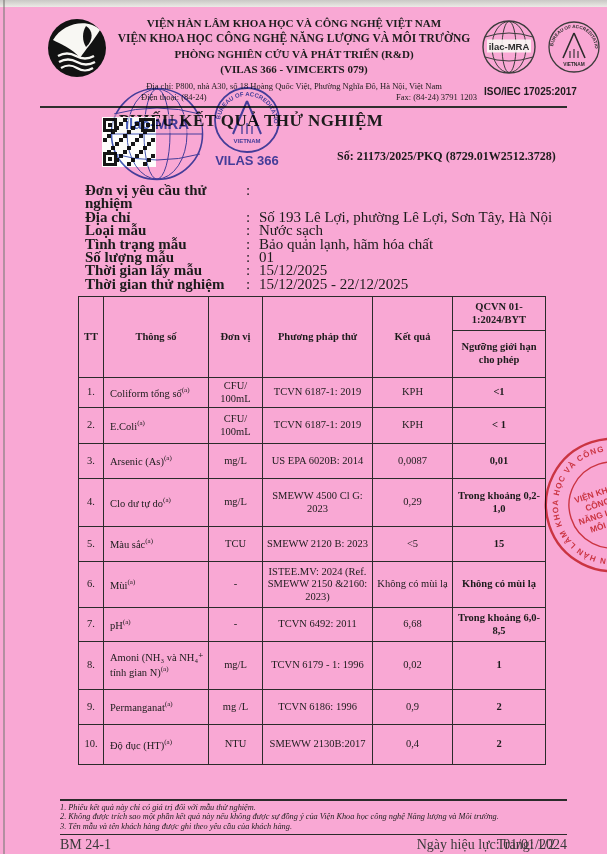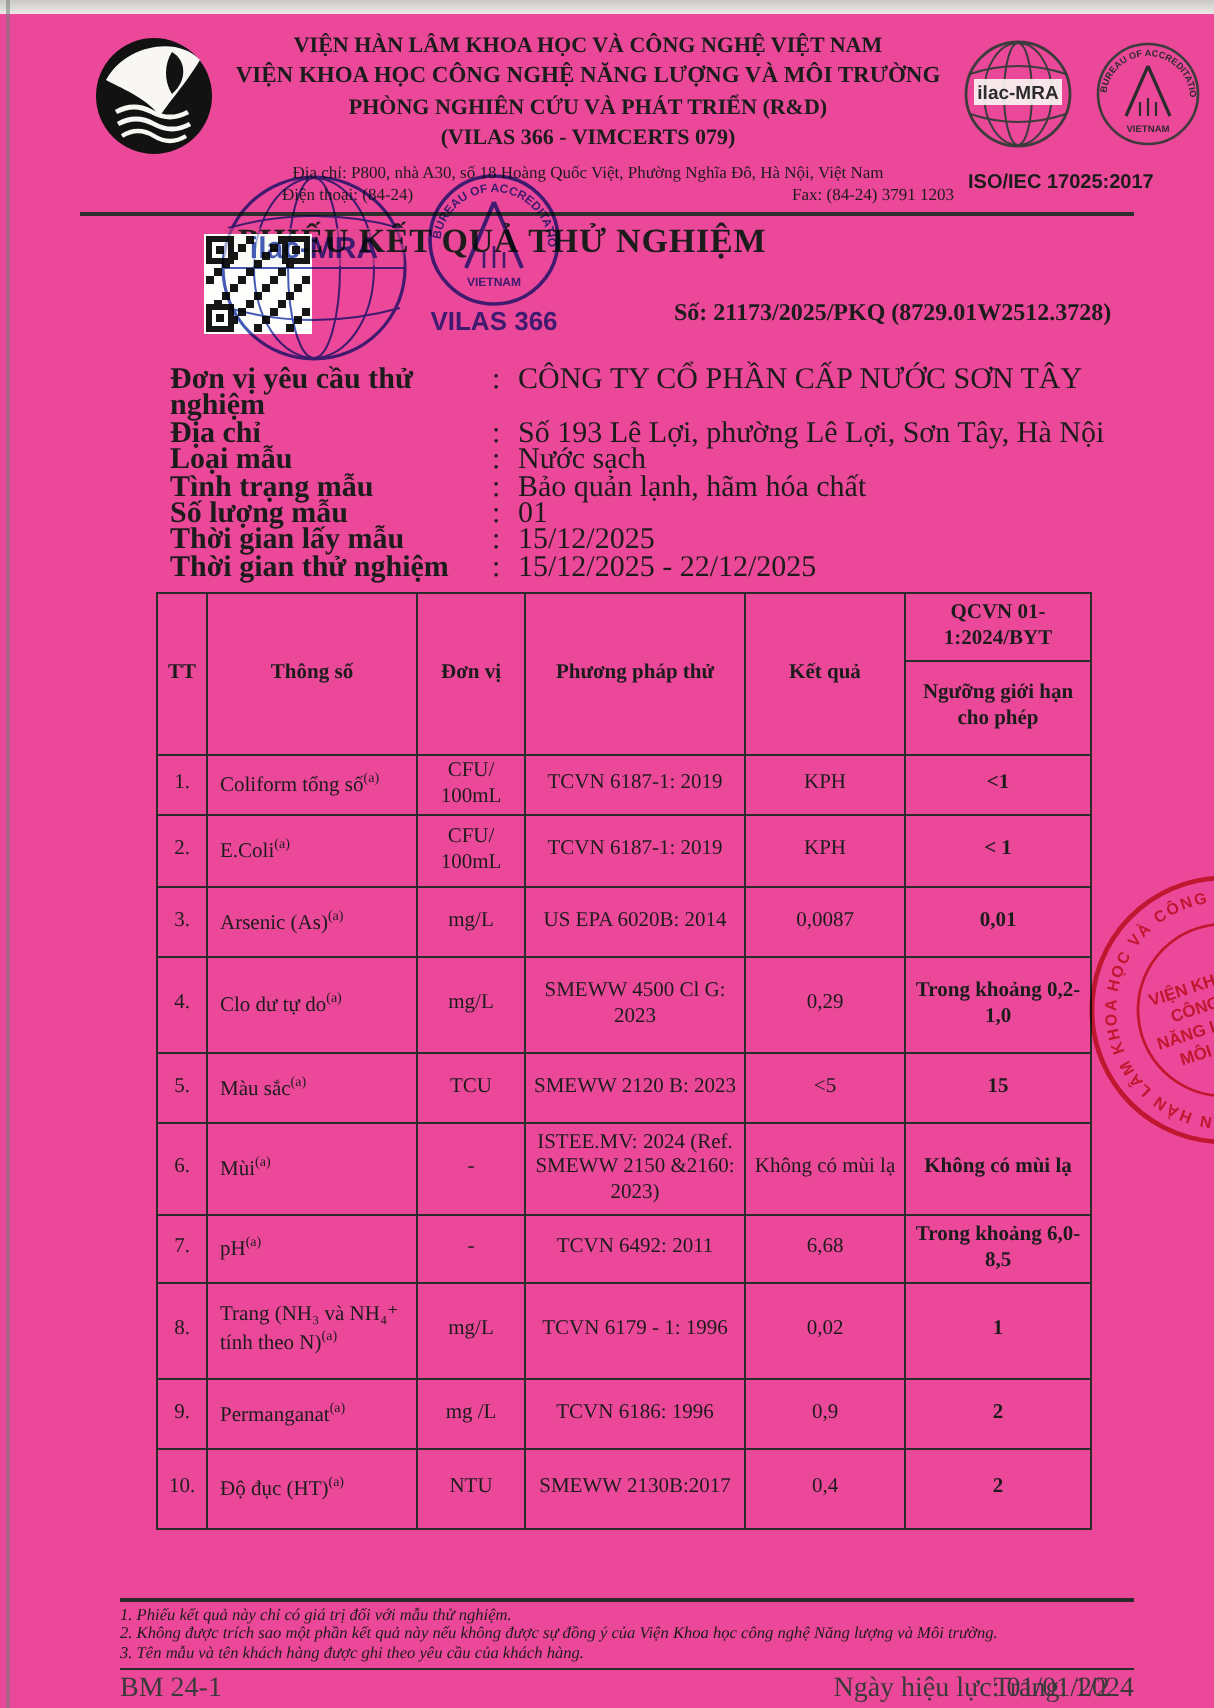--- a/index.html
+++ b/index.html
@@ -1,19 +1,19 @@
 <!DOCTYPE html>
 <html><head>
 <meta charset="utf-8">
 <style>
   * { margin:0; padding:0; box-sizing:border-box; }
   html,body { background:#e9e8e5; }
   .page {
     position:relative; width:607px; height:854px; margin:0 auto;
-    background:#ec4899; overflow:hidden; color:#1c1c1c;
+    background:#f9a8d4; overflow:hidden; color:#1c1c1c;
     font-family:"Liberation Serif","DejaVu Serif",serif;
   }
   .scan-top { position:absolute; left:0; top:0; width:607px; height:7px;
     background:linear-gradient(#c9c8c5,#eceae6); }
   .scan-edge { position:absolute; left:3px; top:0; width:2px; height:854px;
     background:#7a7a76; opacity:.55; }
 
   
   .logo-black { position:absolute; left:45px; top:16px; }
   .lh-text { position:absolute; left:103px; top:17px; width:382px; text-align:center; }
@@ -319,21 +319,20 @@
       <path d="M146,40 V48 M151,37 V48 M156,40 V48" stroke="#2b44ae" stroke-width="1.3" fill="none"></path>
       <text x="151" y="57" text-anchor="middle" font-size="6" font-weight="bold" fill="#2b44ae" font-family="Liberation Sans, DejaVu Sans, sans-serif">VIETNAM</text>
     </g>
     <text x="151" y="79" text-anchor="middle" font-size="13" font-weight="bold" fill="#2b44ae" font-family="Liberation Sans, DejaVu Sans, sans-serif">VILAS 366</text>
   </svg>
 
   <div class="info">
     <div class="info-row">
       <span class="info-label">Đơn vị yêu cầu thử nghiệm</span>
       <span class="info-colon">:</span>
-      <span class="info-value">CÔNG TY CỔ PHẦN CẤP NƯỚC SƠN TÂY</span>
     </div>
     <div class="info-row">
       <span class="info-label">Địa chỉ</span>
       <span class="info-colon">:</span>
       <span class="info-value">Số 193 Lê Lợi, phường Lê Lợi, Sơn Tây, Hà Nội</span>
     </div>
     <div class="info-row">
       <span class="info-label">Loại mẫu</span>
       <span class="info-colon">:</span>
       <span class="info-value">Nước sạch</span>
@@ -433,21 +432,21 @@
     <tr style="height:34px">
       <td>7.</td>
       <td class="c-param"><span>pH</span><sup class="fa">(a)</sup></td>
       <td>-</td>
       <td>TCVN 6492: 2011</td>
       <td>6,68</td>
       <td class="c-limit">Trong khoảng 6,0-8,5</td>
     </tr>
     <tr style="height:48px">
       <td>8.</td>
-      <td class="c-param"><span>Trang (NH₃ và NH₄⁺ tính theo N)</span><sup class="fa">(a)</sup></td>
+      <td class="c-param"><span>Amoni (NH₃ và NH₄⁺ tính gian N)</span><sup class="fa">(a)</sup></td>
       <td>mg/L</td>
       <td>TCVN 6179 - 1: 1996</td>
       <td>0,02</td>
       <td class="c-limit">1</td>
     </tr>
     <tr style="height:35px">
       <td>9.</td>
       <td class="c-param"><span>Permanganat</span><sup class="fa">(a)</sup></td>
       <td>mg /L</td>
       <td>TCVN 6186: 1996</td>

